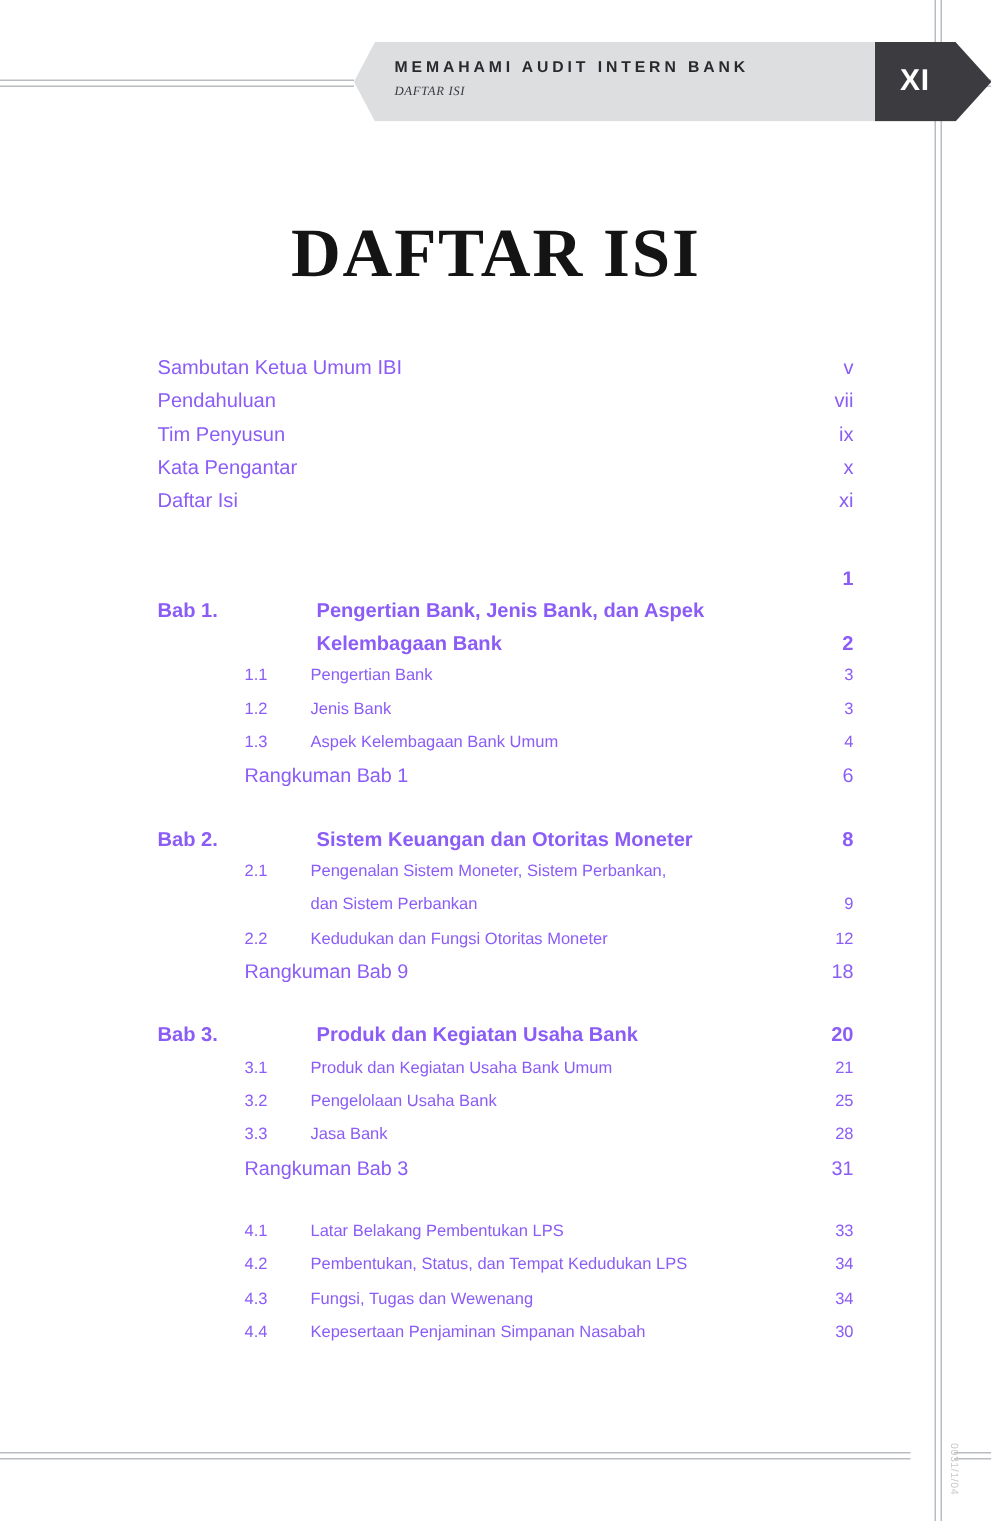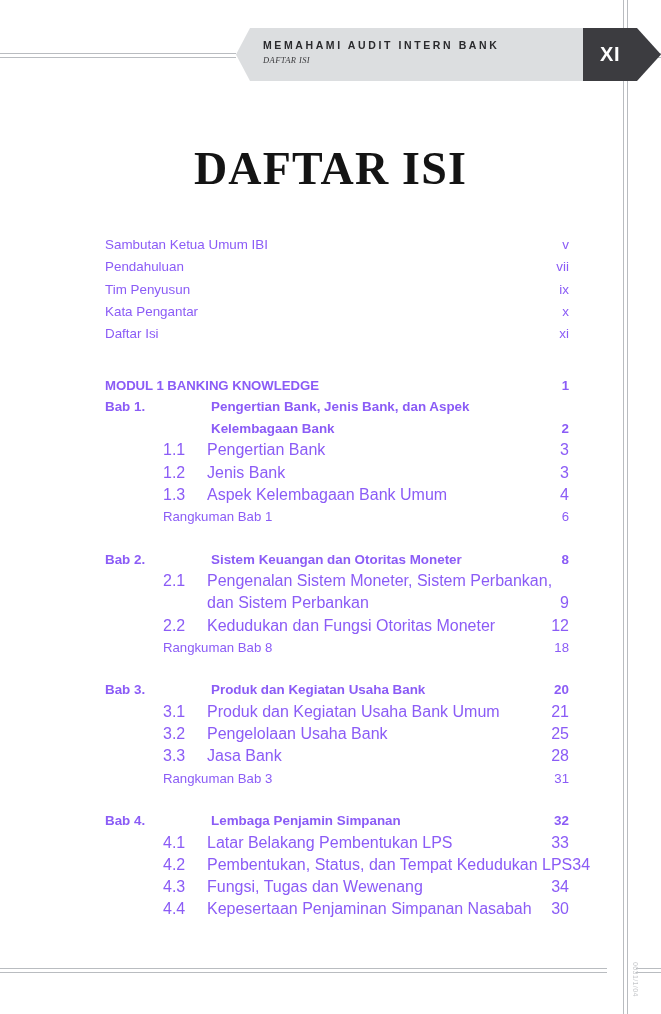--- a/index.html
+++ b/index.html
@@ -177,21 +177,21 @@
     flex: 0 0 58px;
   }
   .row-chapter .label { flex: 0 0 auto; }
 
   
   .row-chapter-cont .bab { flex: 0 0 58px; }
 
   
   .row-sub {
     font-weight: 400;
-    font-size: 16px;
+    font-size: 11px;
     line-height: 22.3px;
   }
   .row-sub .indent { flex: 0 0 58px; }
   .row-sub .num    { flex: 0 0 44px; }
   .row-sub .label  { flex: 0 0 auto; }
 
   
   .row-sub-cont .indent { flex: 0 0 102px; }
 
   
@@ -275,21 +275,20 @@
       <div class="toc-row">
         <span class="label">Daftar Isi</span>
         <span class="filler"></span>
         <span class="pageno">xi</span>
       </div>
     </div>
 
     <div class="block-gap-lg"></div>
 
     <div class="toc-row row-module">
-      <span class="label">MODUL 1 BANKING KNOWLEDGE</span>
       <span class="filler"></span>
       <span class="pageno">1</span>
     </div>
 
     <div>
       <div class="toc-row row-chapter">
         <span class="bab">Bab 1.</span>
         <span class="label">Pengertian Bank, Jenis Bank, dan Aspek</span>
         <span class="filler"></span>
         <span class="pageno"></span>
@@ -355,21 +354,21 @@
       </div>
       <div class="toc-row row-sub">
         <span class="indent"></span>
         <span class="num">2.2</span>
         <span class="label">Kedudukan dan Fungsi Otoritas Moneter</span>
         <span class="filler"></span>
         <span class="pageno">12</span>
       </div>
       <div class="toc-row row-rangkuman">
         <span class="indent"></span>
-        <span class="label">Rangkuman Bab 8</span>
+        <span class="label">Rangkuman Bab 9</span>
         <span class="filler"></span>
         <span class="pageno">18</span>
       </div>
     </div>
 
     <div class="block-gap-md"></div>
 
     <div>
       <div class="toc-row row-chapter">
         <span class="bab">Bab 3.</span>
@@ -403,26 +402,20 @@
         <span class="indent"></span>
         <span class="label">Rangkuman Bab 3</span>
         <span class="filler"></span>
         <span class="pageno">31</span>
       </div>
     </div>
 
     <div class="block-gap-md"></div>
 
     <div>
-      <div class="toc-row row-chapter">
-        <span class="bab">Bab 4.</span>
-        <span class="label">Lembaga Penjamin Simpanan</span>
-        <span class="filler"></span>
-        <span class="pageno">32</span>
-      </div>
 
       <div class="toc-row row-sub">
         <span class="indent"></span>
         <span class="num">4.1</span>
         <span class="label">Latar Belakang Pembentukan LPS</span>
         <span class="filler"></span>
         <span class="pageno">33</span>
       </div>
       <div class="toc-row row-sub">
         <span class="indent"></span>

